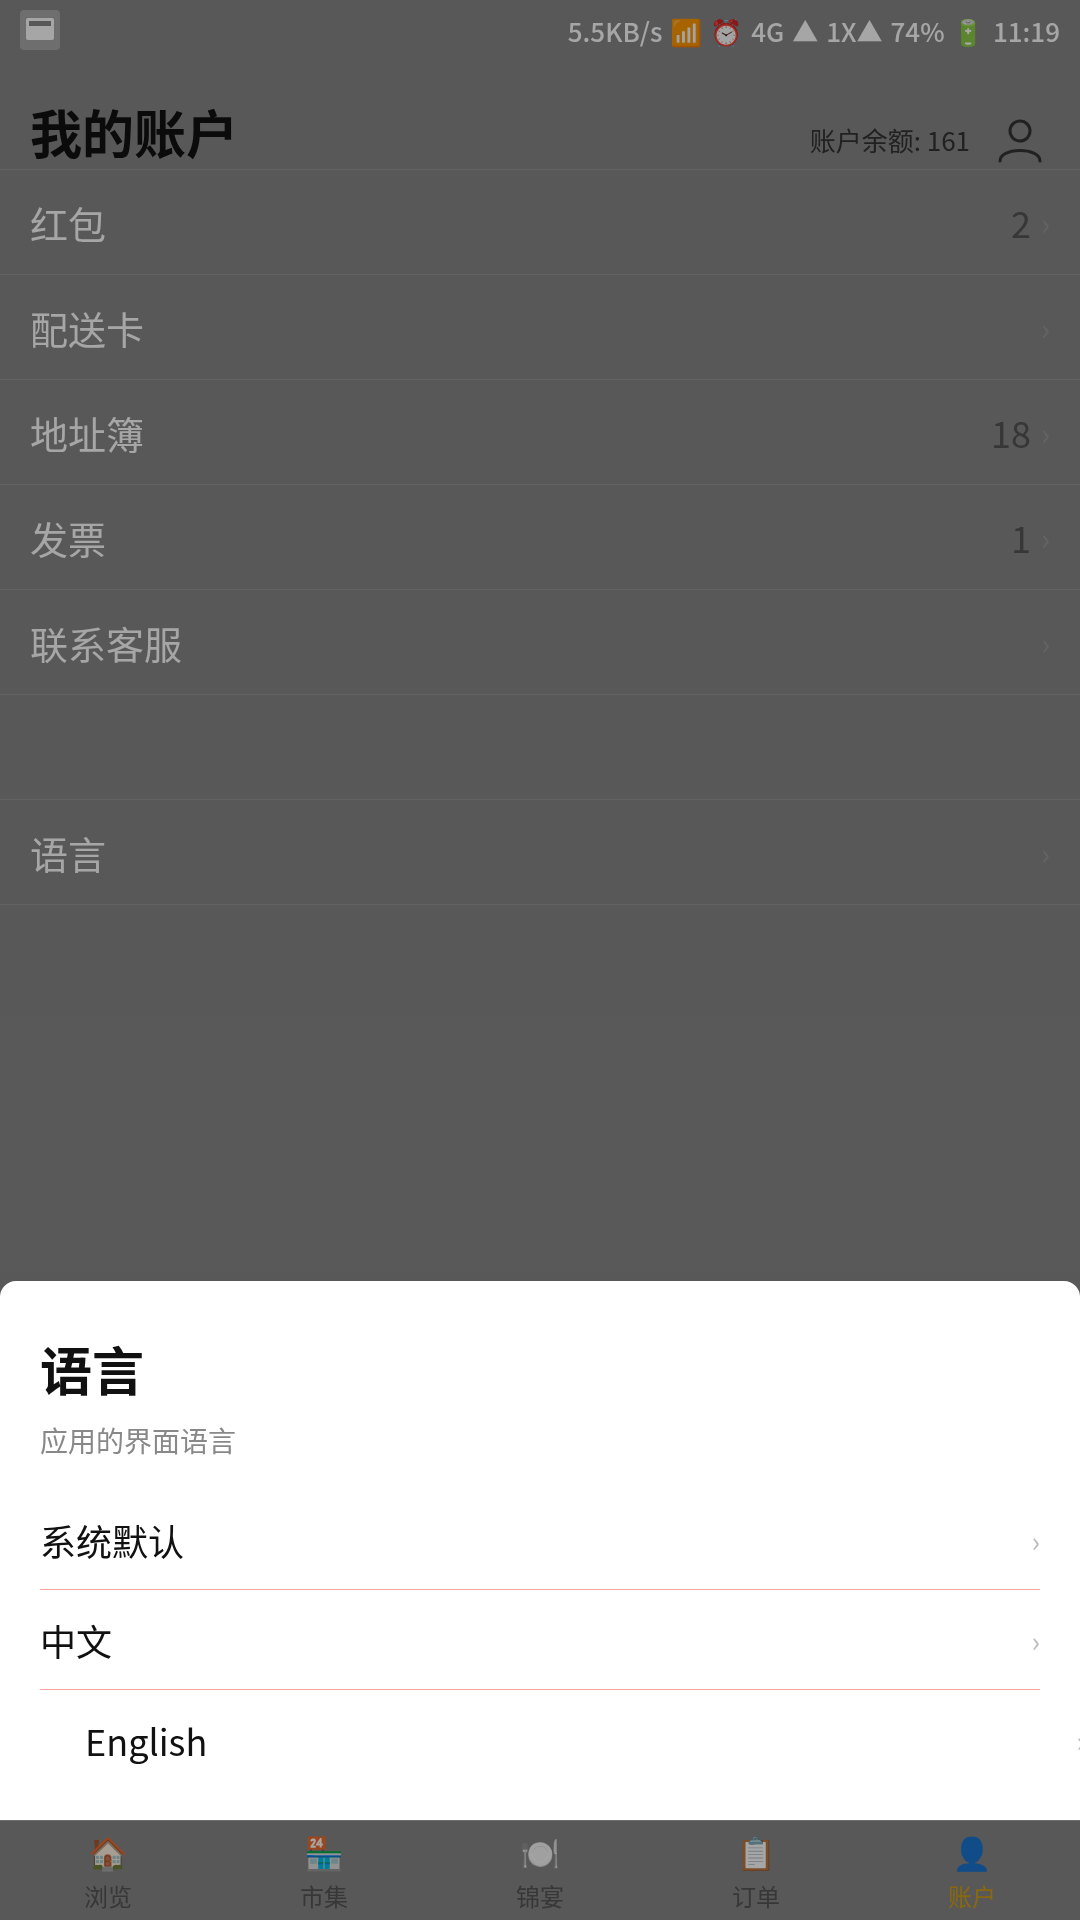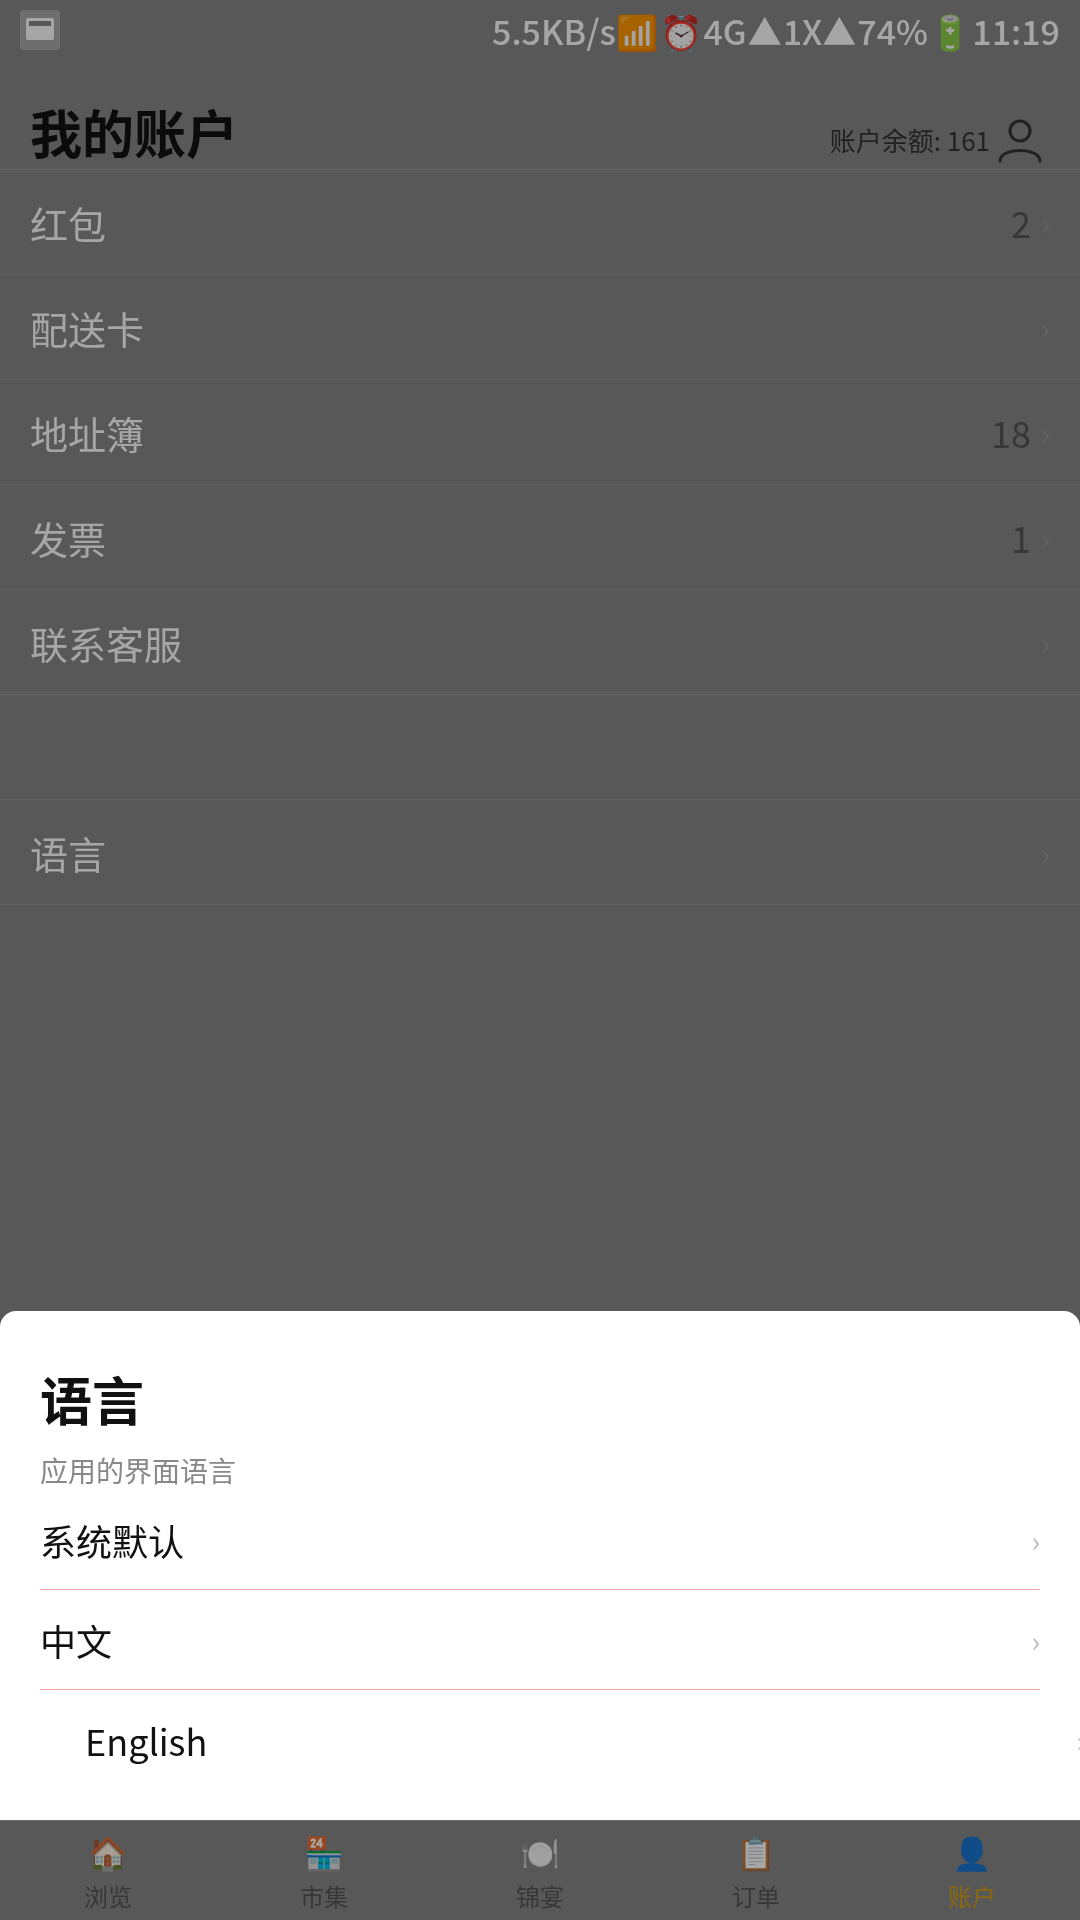--- a/index.html
+++ b/index.html
@@ -24,22 +24,22 @@
       justify-content: space-between;
       padding: 0 20px 0 20px;
     }
     .status-bar-left {
       display: flex;
       align-items: center;
     }
     .status-bar-right {
       display: flex;
       align-items: flex-start;
-      gap: 1px;
-      font-size: 34px;
+      gap: 8px;
+      font-size: 26px;
       color: #fff;
       font-weight: 500;
     }
     .notification-icon {
       width: 40px;
       height: 40px;
       background: #aaa;
       border-radius: 4px;
       display: flex;
       align-items: center;
@@ -58,20 +58,21 @@
       border-bottom: 1px solid #999;
     }
     .header-title {
       font-size: 52px;
       font-weight: bold;
       color: #111;
     }
     .header-right {
       display: flex;
       align-items: center;
+      gap: 20px;
     }
     .header-balance {
       font-size: 26px;
       color: #333;
     }
     .header-avatar {
       width: 60px;
       height: 60px;
       display: flex;
       align-items: center;
@@ -171,20 +172,21 @@
     }
     .dialog-title {
       font-size: 52px;
       font-weight: bold;
       color: #111;
       margin-bottom: 14px;
     }
     .dialog-subtitle {
       font-size: 28px;
       color: #888;
+      margin-bottom: 30px;
     }
     .dialog-item {
       width: 100%;
       height: 100px;
       display: flex;
       align-items: center;
       justify-content: space-between;
       cursor: pointer;
       border-bottom: 1px solid #fca5a5;
     }

